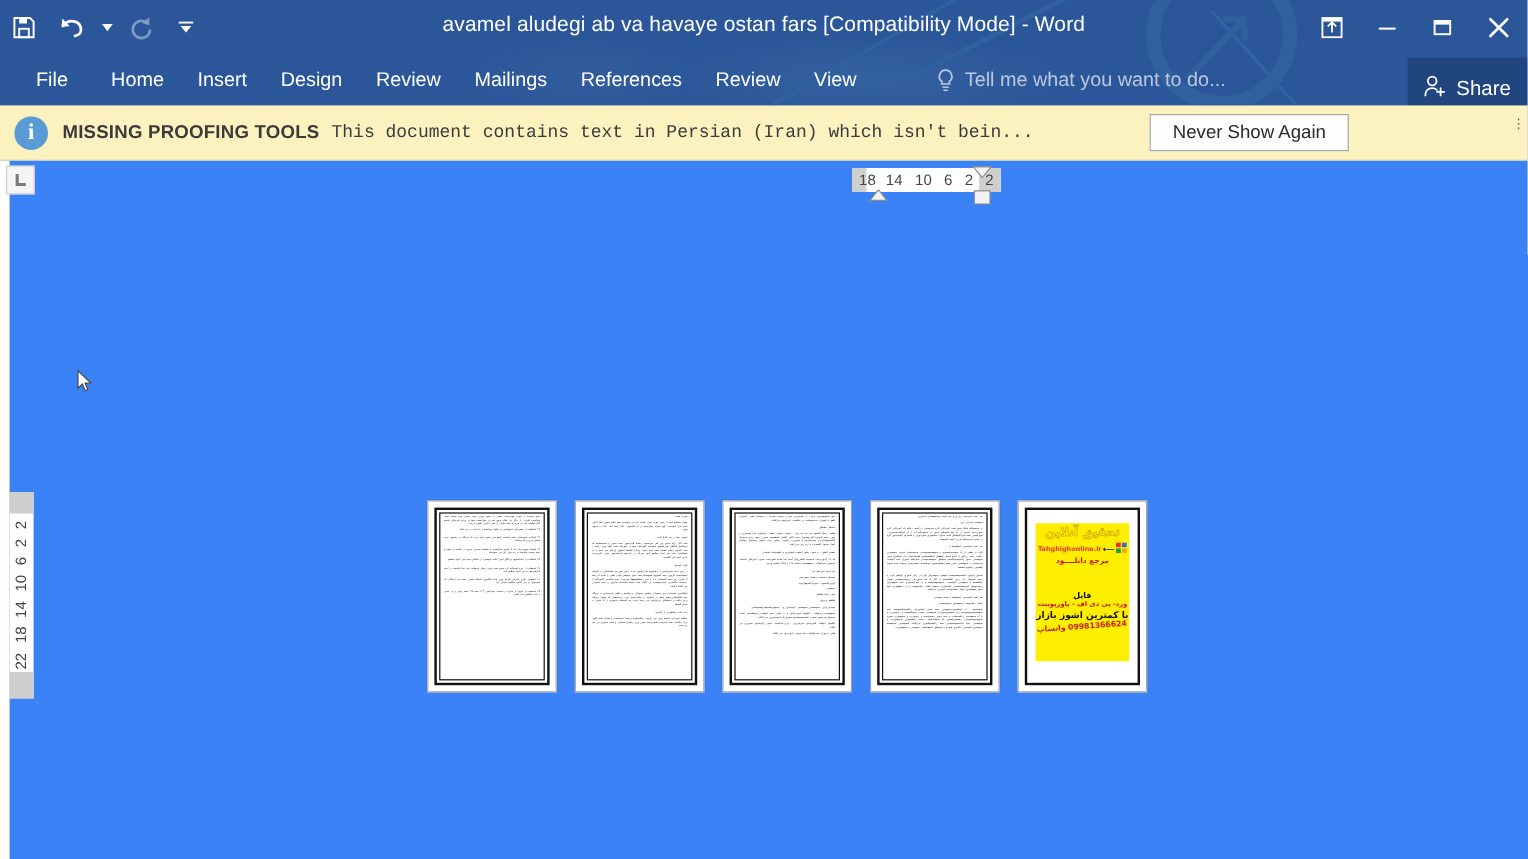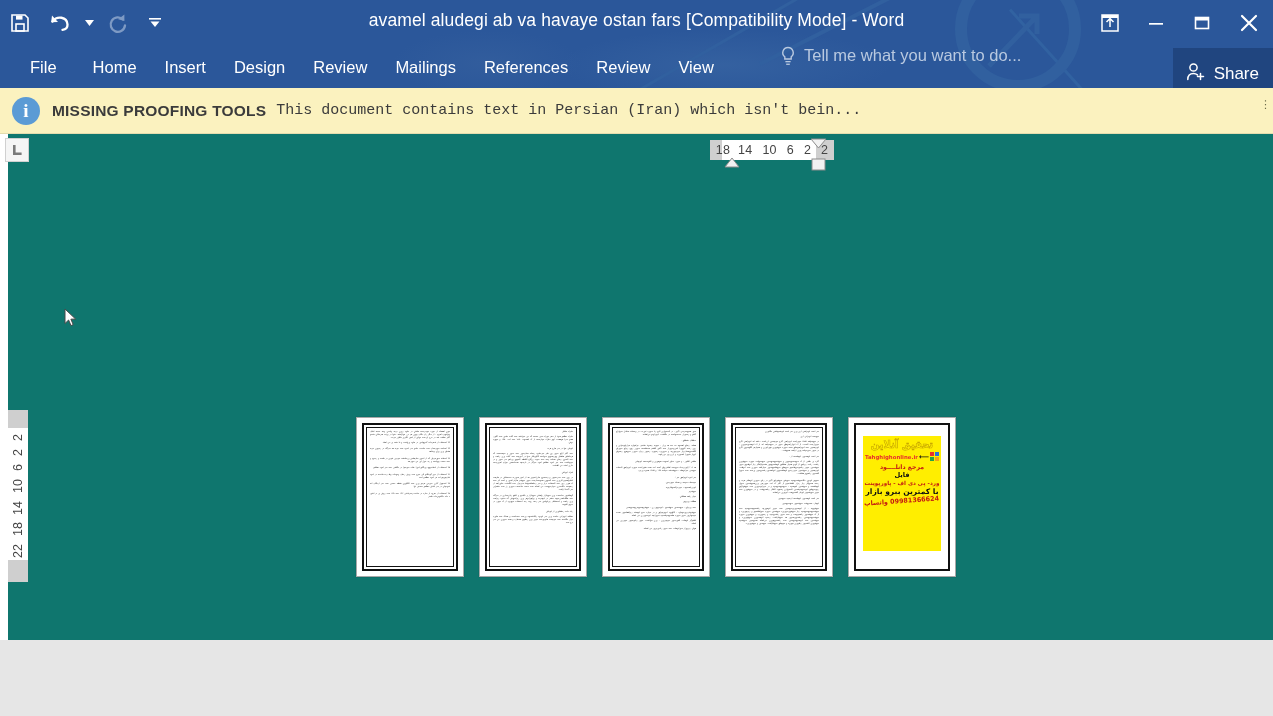--- a/index.html
+++ b/index.html
@@ -2,21 +2,21 @@
 <html><head>
 <meta charset="utf-8">
 <style>
   * { box-sizing: border-box; margin: 0; padding: 0; }
   html, body {
     width: 1273px; height: 716px;
     overflow: hidden;
     font-family: "Liberation Sans", sans-serif;
     background: #e6e6e6;
   }
-  #app { position: relative; width: 1273px; height: 640px; overflow: hidden; }
+  #app { position: relative; width: 1273px; height: 716px; overflow: hidden; }
 
   
   .titlebar {
     position: absolute; left: 0; top: 0; width: 1273px; height: 88px;
     background: #2b579a; overflow: hidden;
   }
   
   .deco { position: absolute; pointer-events: none; opacity: 1; }
   .deco-circle {
     left: 955px; top: -34px; width: 126px; height: 126px;
@@ -76,21 +76,21 @@
     position: absolute; left: 0; top: 46px; height: 42px;
     display: flex; align-items: center; padding-left: 22px; gap: 0px;
   }
   .tab {
     color: #ffffff; font-size: 16.5px; padding: 0 14px; height: 42px;
     display: flex; align-items: center; white-space: nowrap;
   }
   .tab.first { padding-left: 8px; padding-right: 22px; }
   .tellme {
     position: absolute; left: 780px; top: 46px; height: 42px;
-    display: flex; gap: 8px;
+    display: flex; align-items: center; gap: 8px;
     color: #b9c9e0; font-size: 16.5px; white-space: nowrap;
   }
   .bulb { width: 16px; height: 20px; display:block; }
   .share {
     position: absolute; right: 0px; top: 48px; height: 40px;
     display: flex; align-items: center; gap: 7px; padding: 12px 14px 0 12px;
     color: #ffffff; font-size: 17px; background: #20457f;
   }
 
   
@@ -109,21 +109,21 @@
   .notify-btn {
     margin-left: 97px; height: 31px; padding: 0 18px; background: #fdfdfb;
     border: 1px solid #a6a6a6; font-size: 15.5px; color: #2a2a2a;
     display: flex; align-items: center; font-family: "Liberation Sans", sans-serif;
   }
   .notify-dots { position: absolute; right: 2px; top: 11px; color: #6b6b4a; font-size: 11px; line-height: 11px; }
 
   
   .workspace {
     position: absolute; left: 0; top: 134px; width: 1273px; height: 582px;
-    background: #0f766e;
+    background: #3b82f6;
   }
   .white-gutter {
     position: absolute; left: 0; top: 0; width: 8px; height: 582px; background: #ffffff;
   }
 
   
   .tab-selector {
     position: absolute; left: 5px; top: 4px; width: 24px; height: 24px;
     background: #f5f5f5; border: 1px solid #d0d0d0;
     display: flex; align-items: center; justify-content: center;
@@ -195,21 +195,21 @@
   }
   .ad-l1 {
     font-family: "DejaVu Sans", sans-serif; font-size: 10px; color: #ffee00;
     -webkit-text-stroke: .55px #c9a800; text-stroke: .55px #c9a800;
     font-weight: bold; direction: rtl; letter-spacing: .5px; line-height: 12px;
     text-shadow: 0 0 .6px #b89b00;
   }
   .ad-l2 { font-family: "DejaVu Sans", sans-serif; font-size: 5.4px; color: #e8312a; font-weight: bold; display:flex; align-items:center; gap:1px; }
   .ad-arrow { color:#111; font-size: 7px; line-height: 6px; }
   .ad-l3 { font-family: "DejaVu Sans", sans-serif; font-size: 6.2px; color: #c41a12; font-weight: bold; direction: rtl; letter-spacing:.2px; }
-  .ad-l4 { font-family: "DejaVu Sans", sans-serif; font-size: 6.6px; color: #111; font-weight: bold; direction: rtl; }
+  .ad-l4 { font-family: "DejaVu Sans", sans-serif; font-size: 6.6px; color: #111; font-weight: bold; direction: rtl; margin-top: 20px; }
   .ad-l5 { font-family: "DejaVu Sans", sans-serif; font-size: 5.6px; color: #c41a12; font-weight: bold; direction: rtl; }
   .ad-l6 { font-family: "DejaVu Sans", sans-serif; font-size: 7.6px; color: #111; font-weight: bold; direction: rtl; letter-spacing:.1px; }
   .ad-l7 { font-family: "DejaVu Sans", sans-serif; font-size: 6.4px; color: #c41a12; font-weight: bold; direction: rtl; transform: rotate(-4deg); }
 
   
   .cursor { position: absolute; left: 64px; top: 174px; width: 14px; height: 20px; }
 </style>
 </head>
 <body>
 
@@ -321,20 +321,21 @@
           </svg>
       </span>
       <span>Share</span>
     </div>
   </div>
 
   <div class="notify">
     <div class="notify-icon">i</div>
     <div class="notify-strong">MISSING PROOFING TOOLS</div>
     <div class="notify-text">This document contains text in Persian (Iran) which isn't bein...</div>
+    <div class="notify-btn">Never Show Again</div>
     <div class="notify-dots">⋮</div>
   </div>
 
   <div class="workspace">
     <div class="white-gutter"></div>
 
     <div class="tab-selector">
       <svg width="12" height="12" viewBox="0 0 12 12">
           <path d="M2 1 h2.6 v7.4 h6 v2.6 h-8.6 z" fill="#7a7a7a"></path>
         </svg>
@@ -469,21 +470,21 @@
                     <rect x="0" y="0" width="4" height="4" fill="#e8312a"></rect>
                     <rect x="5" y="0" width="4" height="4" fill="#2a6fd8"></rect>
                     <rect x="0" y="5" width="4" height="4" fill="#22a24a"></rect>
                     <rect x="5" y="5" width="4" height="4" fill="#f2a515"></rect>
                   </svg>
               </span>
             </div>
             <div class="ad-l3">مرجع دانلــــود</div>
             <div class="ad-l4">فایل</div>
             <div class="ad-l5">ورد- پی دی اف - پاورپوینت</div>
-            <div class="ad-l6">با کمترین ببرو بازار</div>
+            <div class="ad-l6">با کمترین اشوز بازار</div>
             <div class="ad-l7">09981366624 واتساپ</div>
           </div>
         </div>
       </div>
 
     </div>
 
     <div class="cursor">
       <svg width="14" height="20" viewBox="0 0 14 20">
           <path d="M1 1 L1 15.5 L4.6 12 L7 17.6 L9.2 16.6 L6.9 11.2 L11.6 11 Z" fill="#ffffff" stroke="#4a4a4a" stroke-width="1"></path>

